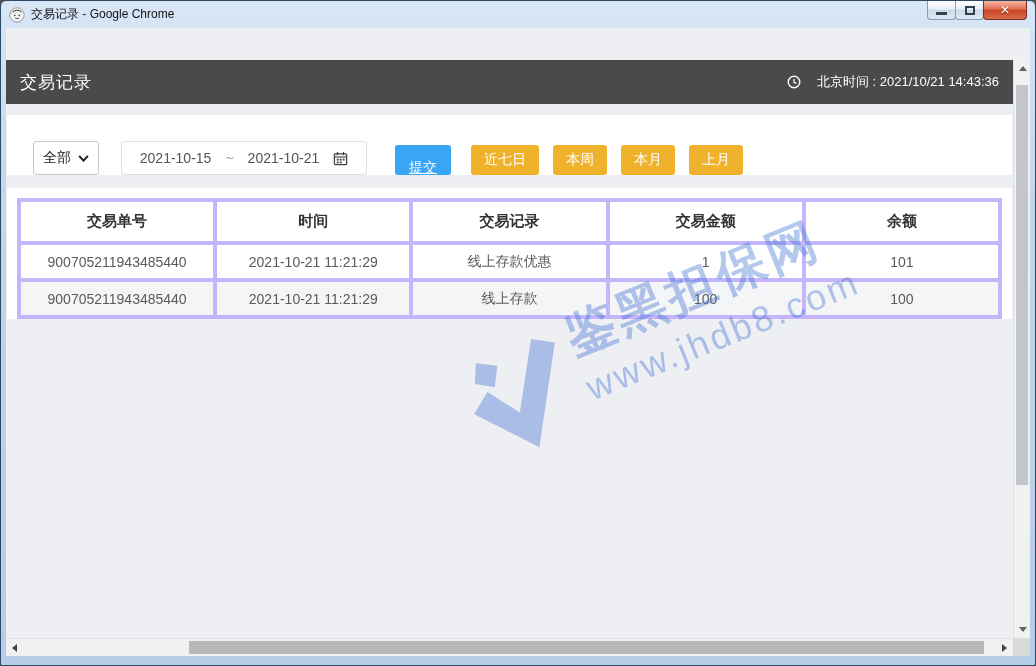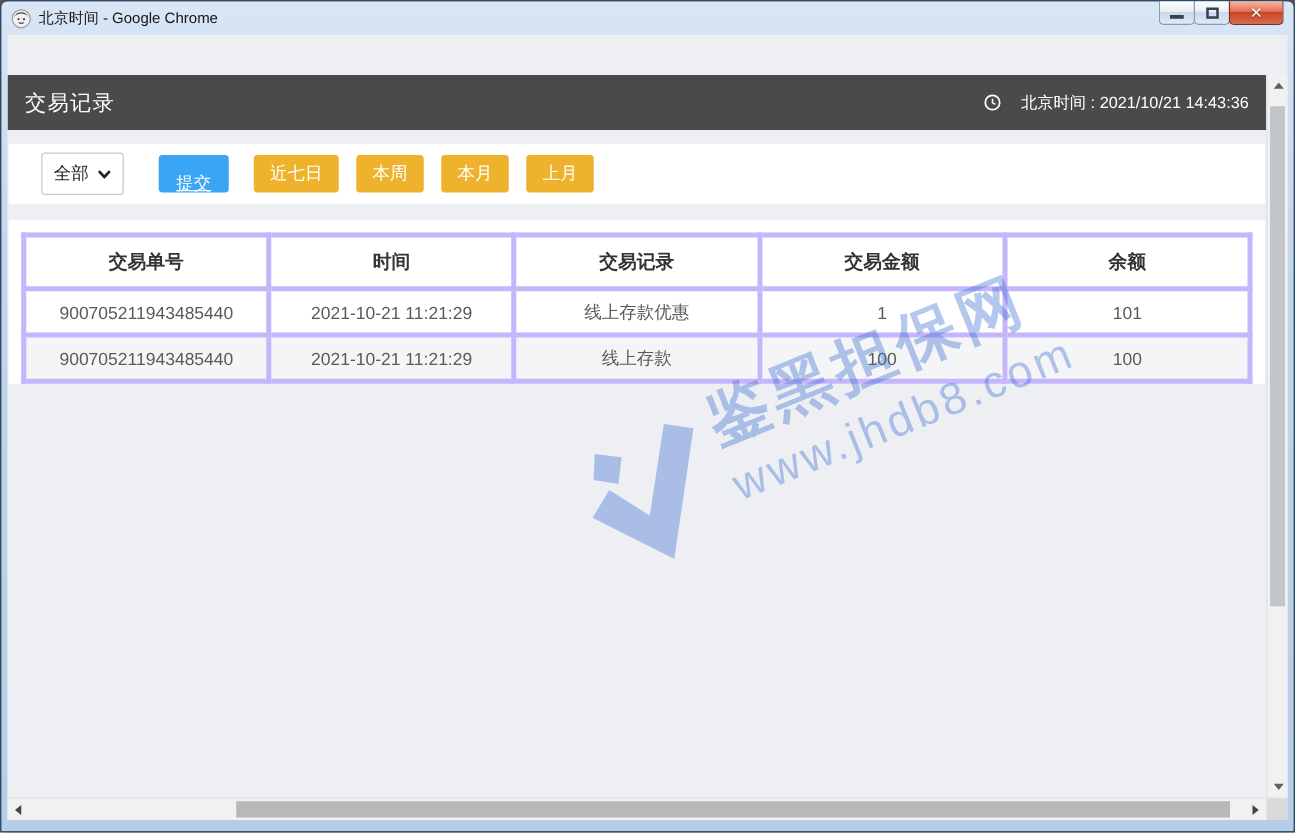--- a/index.html
+++ b/index.html
@@ -64,22 +64,22 @@
   .page-header {
     height:44px; flex:0 0 44px; background:var(--header-gray,#4a4a4a);
     display:flex; align-items:center; justify-content:space-between;
     padding:0 14px 0 14px; color:#fff;
   }
   .page-title { font-size:17px; letter-spacing:1px; }
   .bj-time { display:flex; align-items:center; gap:16px; font-size:13px; }
   .content { flex:1; position:relative; background:#edeff3; overflow:hidden; }
   
   .filter-panel {
-    margin:11px 1px 0 1px; height:48px; background:#fff;
-    display:flex; align-items:center; padding:0 0 0 26px;
+    margin:11px 1px 0 1px; height:60px; background:#fff;
+    display:flex; align-items:flex-end; padding:0 0 0 26px;
   }
   .select-box {
     width:66px; height:34px; border:1px solid #c9c9c9; border-radius:3px;
     display:flex; align-items:center; justify-content:space-between;
     padding:0 9px; font-size:14px; color:#222; background:#fff; cursor:default;
   }
   .date-box {
     margin-left:22px; width:246px; height:34px;
     border:1px solid #e0e0e0; border-radius:3px; background:#fff;
     display:flex; align-items:center; justify-content:center; gap:14px;
@@ -154,21 +154,21 @@
 <div class="window">
 
   <div class="titlebar">
     <svg class="favicon" viewBox="0 0 16 16">
       <circle cx="8" cy="8" r="7.2" fill="#f2f2f2" stroke="#9a9a9a" stroke-width="1"></circle>
       <path d="M2.3 7 A6 6 0 0 1 13.7 7 L12.5 5.2 Q8 2.2 3.6 5.2 Z" fill="#4a4a4a"></path>
       <circle cx="5.8" cy="8.3" r="0.9" fill="#4a4a4a"></circle>
       <circle cx="10.2" cy="8.3" r="0.9" fill="#4a4a4a"></circle>
       <path d="M6 11 Q8 12.4 10 11" stroke="#4a4a4a" stroke-width="0.9" fill="none"></path>
     </svg>
-    <span class="title">北京时间 - Google Chrome</span>
+    <span class="title">交易记录 - Google Chrome</span>
   </div>
   <div class="win-controls">
     <div class="win-btn">
         <div class="glyph-min"></div>
       </div>
     <div class="win-btn">
         <div class="glyph-restore"></div>
       </div>
     <div class="win-btn close">
         <span>✕</span>
@@ -190,20 +190,36 @@
         </span>
       </div>
 
       <div class="content">
 
         <div class="filter-panel">
           <div class="select-box">
             <span>全部</span>
             <svg width="11" height="7" viewBox="0 0 12 8">
               <path d="M1 1 L6 6.4 L11 1" fill="none" stroke="#222" stroke-width="2.4"></path>
+            </svg>
+          </div>
+          <div class="date-box">
+            <span>2021-10-15</span>
+            <span class="date-sep">~</span>
+            <span>2021-10-21</span>
+            <svg width="15" height="15" viewBox="0 0 16 16">
+              <rect x="1.5" y="3" width="13" height="11.5" rx="1" fill="none" stroke="#444" stroke-width="1.4"></rect>
+              <line x1="4.8" y1="1" x2="4.8" y2="4.5" stroke="#444" stroke-width="1.4"></line>
+              <line x1="11.2" y1="1" x2="11.2" y2="4.5" stroke="#444" stroke-width="1.4"></line>
+              <line x1="1.5" y1="6.4" x2="14.5" y2="6.4" stroke="#444" stroke-width="1.2"></line>
+              <rect x="4" y="8.2" width="2" height="2" fill="#444"></rect>
+              <rect x="7.2" y="8.2" width="2" height="2" fill="#444"></rect>
+              <rect x="10.4" y="8.2" width="2" height="2" fill="#444"></rect>
+              <rect x="4" y="11.2" width="2" height="2" fill="#444"></rect>
+              <rect x="7.2" y="11.2" width="2" height="2" fill="#444"></rect>
             </svg>
           </div>
           <button class="btn btn-submit">提交</button>
           <button class="btn btn-quick first">近七日</button>
           <button class="btn btn-quick">本周</button>
           <button class="btn btn-quick">本月</button>
           <button class="btn btn-quick">上月</button>
         </div>
 
         <div class="table-panel">

